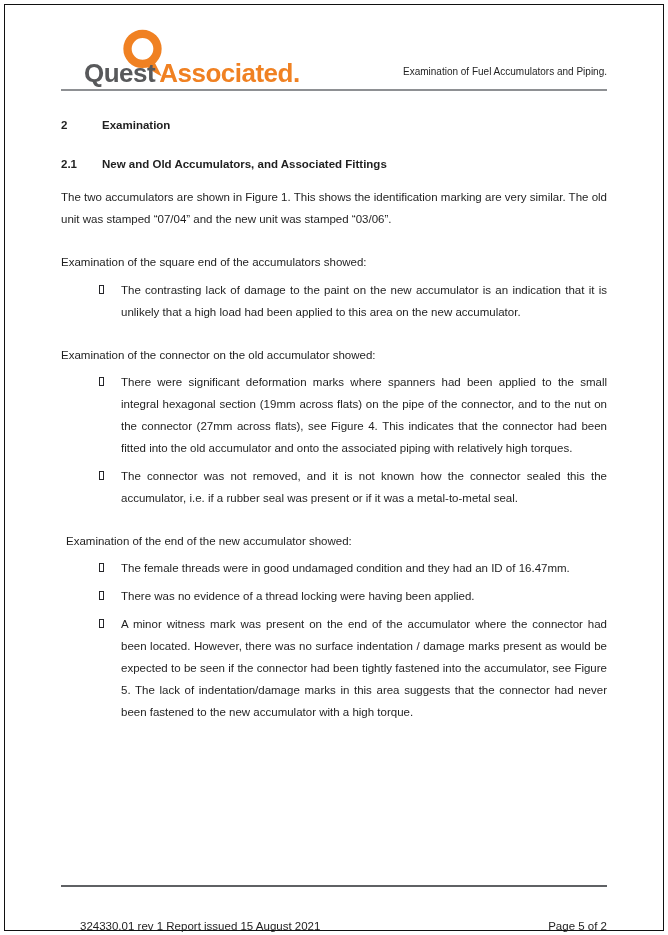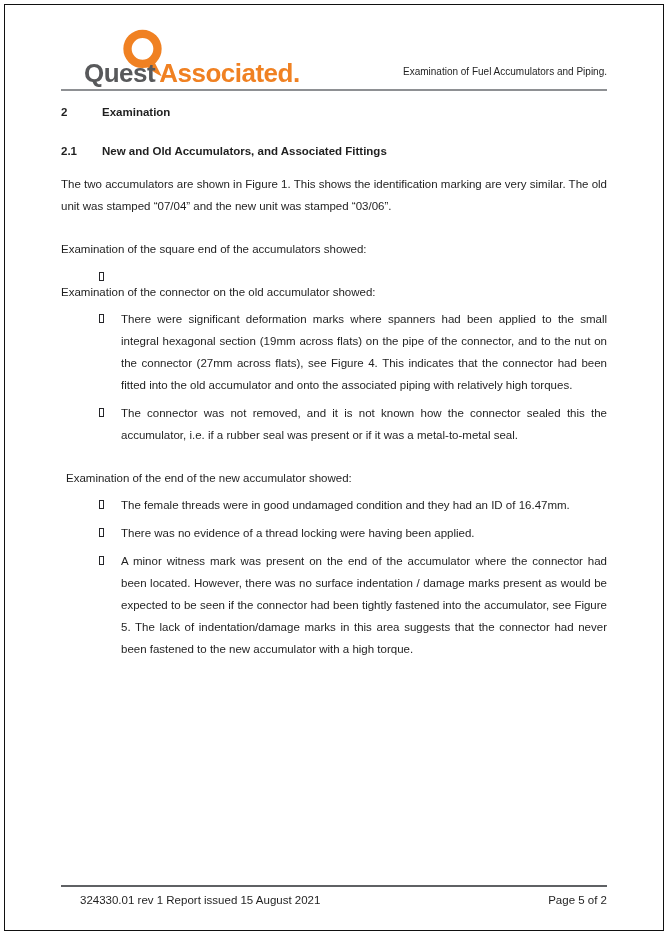--- a/index.html
+++ b/index.html
@@ -40,21 +40,21 @@
     font-size:10px; line-height:16px;
     text-align:right;
   }
   .header-rule{
     position:absolute; top:89px; left:61px; width:546px; height:2px;
     background:var(--rule-header);
   }
 
   
   .content{
-    position:absolute; left:61px; top:101px; width:546px;
+    position:absolute; left:61px; top:114px; width:546px;
     font-size:11.5px; line-height:22px;
   }
   .heading{font-weight:bold; margin-bottom:17px;}
   .subheading{font-weight:bold; margin-bottom:11px;}
   .h-num{display:inline-block; width:41px;}
   .para{margin:0 0 11px;}
   .para.justify{text-align:justify;}
   .lead{margin:0 0 5px;}
   .gap-top{margin-top:21px;}
   .indent-sm{padding-left:5px;}
@@ -68,21 +68,21 @@
     border:1px solid #26262a;
   }
   .li-text{display:block; text-align:justify;}
 
   
   .footer-rule{
     position:absolute; top:885px; left:61px; width:546px; height:2px;
     background:var(--rule-footer);
   }
   .footer-row{
-    position:absolute; top:891px; left:61px; width:546px;
+    position:absolute; top:917px; left:61px; width:546px;
     font-size:11.5px; line-height:18px;
     display:flex; justify-content:space-between;
   }
   .footer-left{margin-left:19px;}
 </style>
 </head>
 <body>
 
 <div class="page-border"></div>
 
@@ -113,20 +113,21 @@
   <p class="para justify">The two accumulators are shown in Figure 1. This shows the identification marking are very similar. The old unit was stamped “07/04” and the new unit was stamped “03/06”.</p>
 
   <p class="para lead gap-top">Examination of the square end of the accumulators showed:</p>
 
   <ul class="bullets">
     <li>
       <span class="bullet-box"></span>
     </li>
     <li>
       <span class="bullet-box"></span>
+      <span class="li-text">The contrasting lack of damage to the paint on the new accumulator is an indication that it is unlikely that a high load had been applied to this area on the new accumulator.</span>
     </li>
   </ul>
 
   <p class="para lead gap-top">Examination of the connector on the old accumulator showed:</p>
 
   <ul class="bullets">
     <li>
       <span class="bullet-box"></span>
       <span class="li-text">There were significant deformation marks where spanners had been applied to the small integral hexagonal section (19mm across flats) on the pipe of the connector, and to the nut on the connector (27mm across flats), see Figure 4. This indicates that the connector had been fitted into the old accumulator and onto the associated piping with relatively high torques.</span>
     </li>

